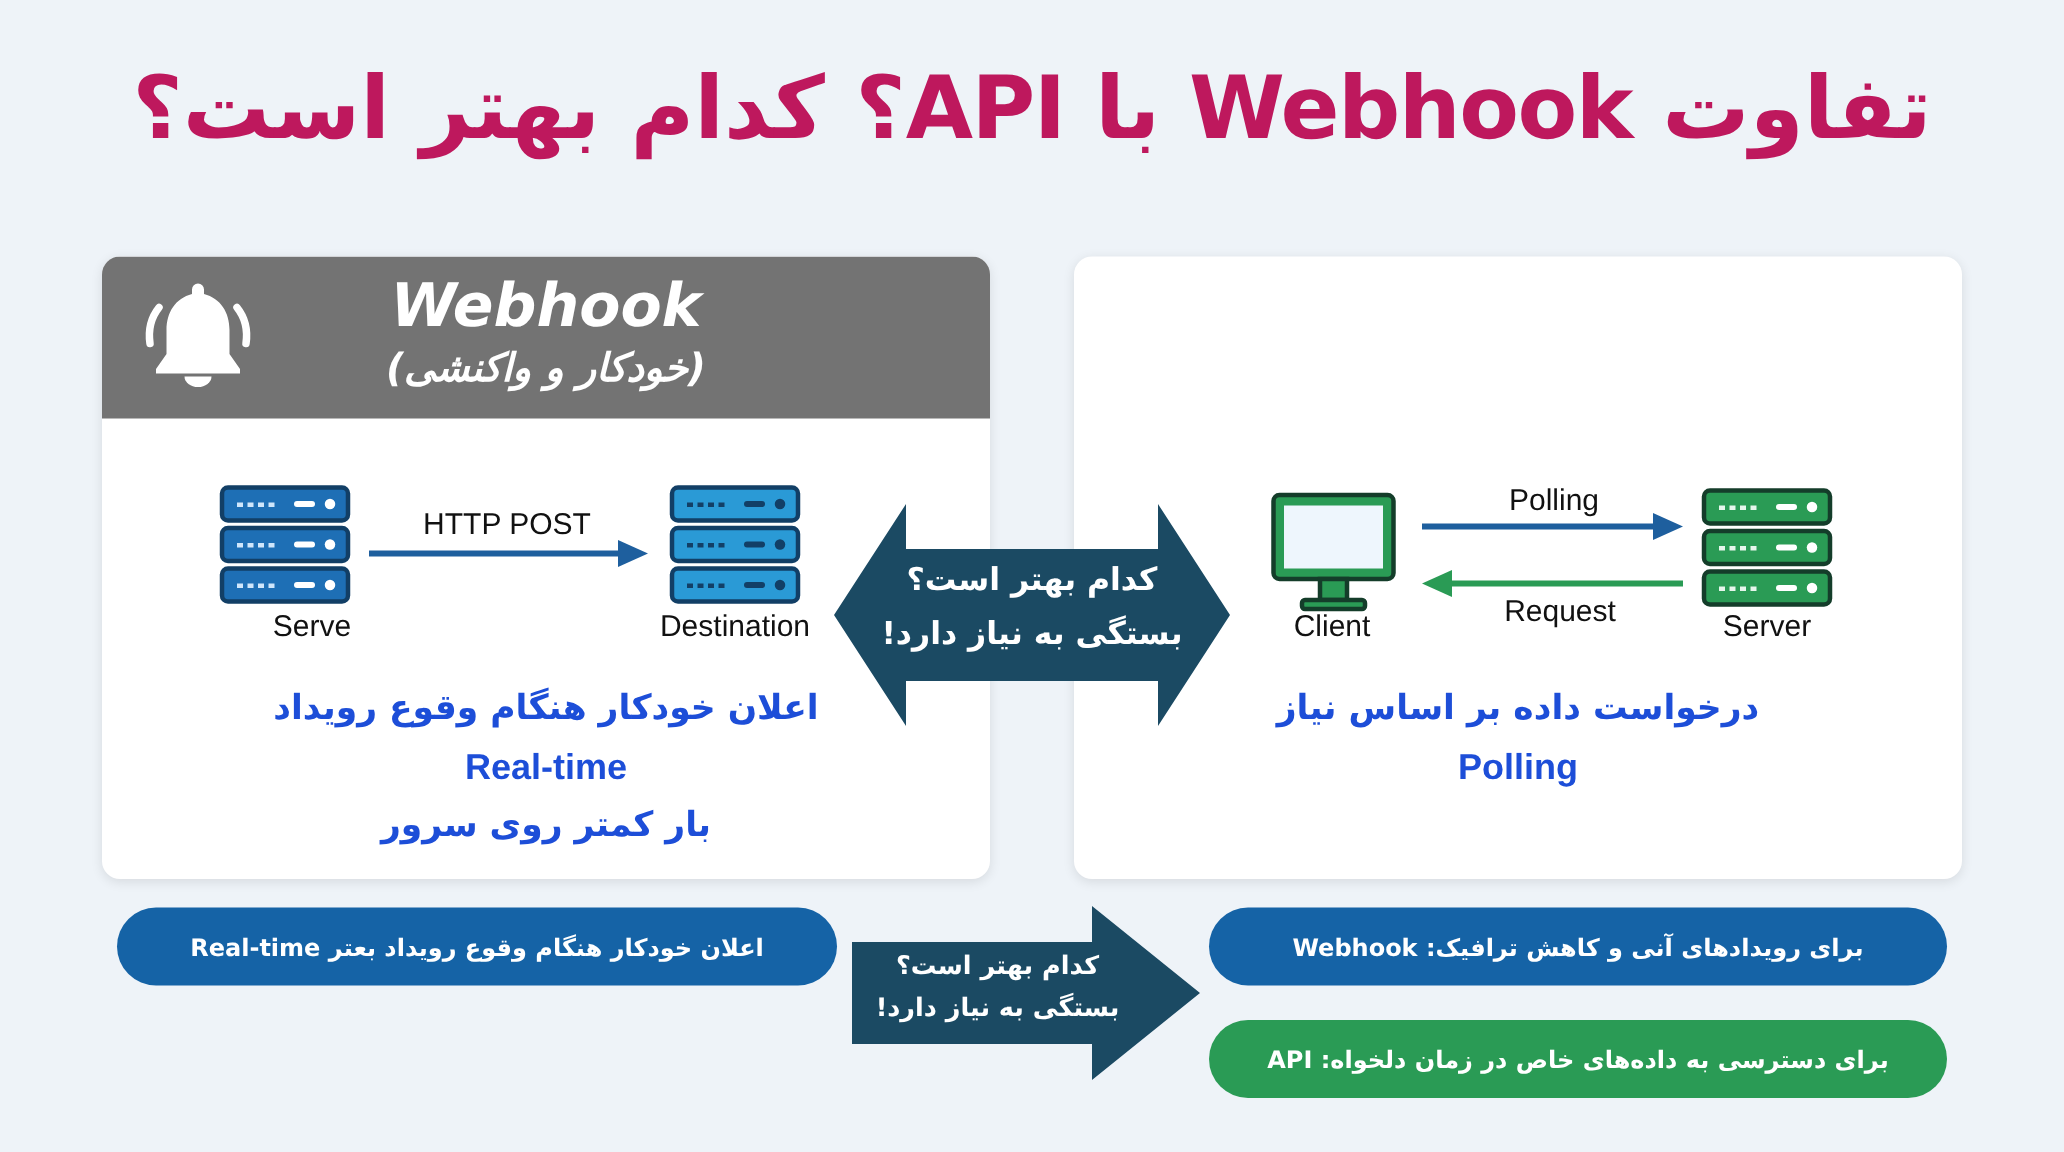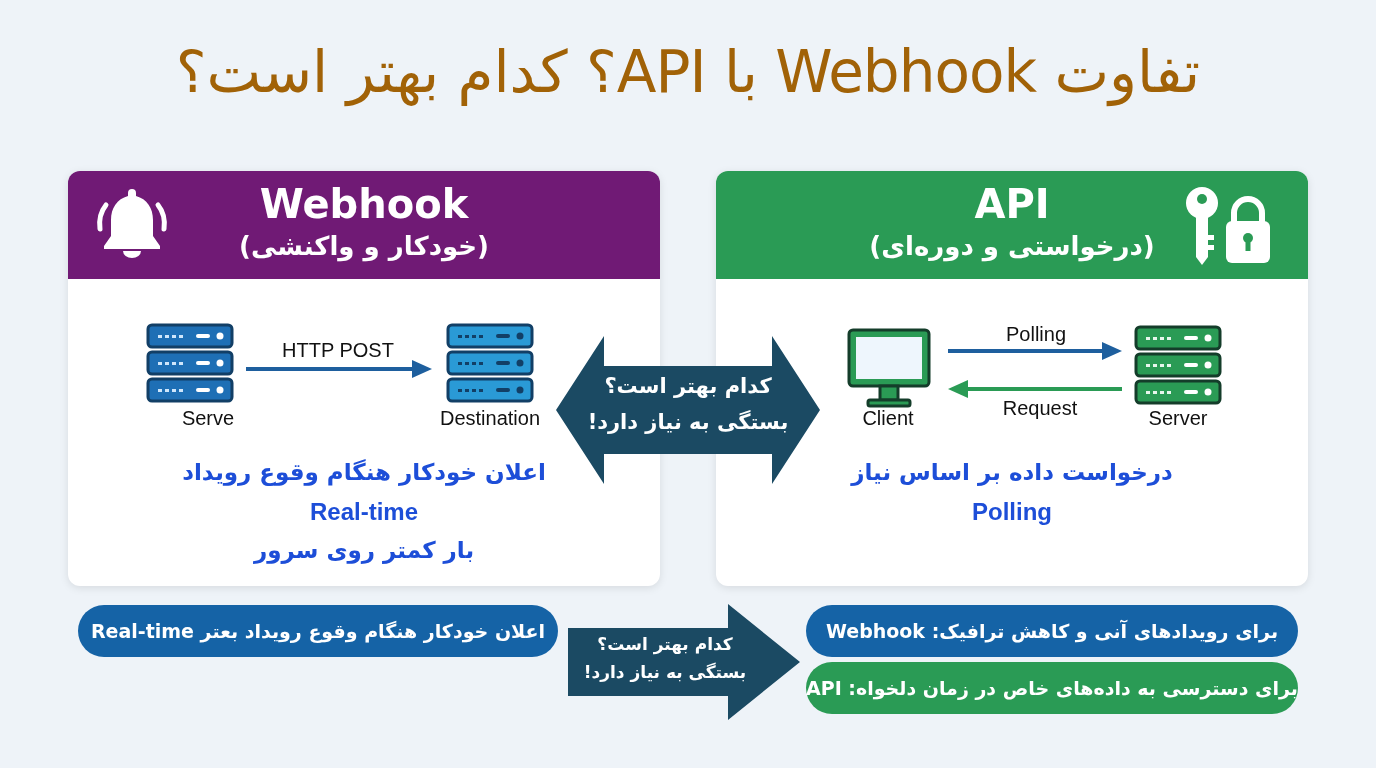--- a/index.html
+++ b/index.html
@@ -5,34 +5,34 @@
   * { box-sizing: border-box; margin: 0; padding: 0; }
   html, body { width: 1376px; height: 768px; overflow: hidden; }
   body {
     background: #eef3f8;
     font-family: "DejaVu Sans", sans-serif;
     position: relative;
     color: #111;
   }
   .title {
     position: absolute; left: 0; top: 38px; width: 1376px;
-    text-align: center; font-size: 58px; font-weight: normal;
-    color: #a16207; direction: rtl; letter-spacing: -1px;
+    text-align: center; font-size: 58px; font-weight: bold;
+    color: #be185d; direction: rtl; letter-spacing: -1px;
   }
   .card {
     position: absolute; top: 171px; width: 592px; height: 415px;
     background: #fff; border-radius: 12px; overflow: hidden;
     box-shadow: 0 2px 8px rgba(0,0,0,0.10);
   }
   .card.webhook { left: 68px; }
   .card.api { left: 716px; }
   .card-head {
     height: 108px; position: relative; color: #fff; text-align: center;
   }
-  .webhook .card-head { background: #701a75; }
+  .webhook .card-head { background: #737373; font-style: italic; }
   .api .card-head { background: #2a9b55; }
   .head-title {
     position: absolute; left: 0; right: 0; top: 10px;
     font-size: 40px; font-weight: bold;
   }
   .head-sub {
     position: absolute; left: 0; right: 0; top: 60px;
     font-size: 26px; font-weight: bold; direction: rtl;
   }
   .head-icon { position: absolute; top: 14px; }
@@ -46,21 +46,21 @@
   }
   .desc.en { font-family: "Liberation Sans", sans-serif; font-size: 24px; direction: ltr; }
   .center-arrow { position: absolute; left: 556px; top: 336px; width: 264px; height: 148px; }
   .center-arrow-text {
     position: absolute; left: 556px; width: 264px; text-align: center;
     color: #fff; font-weight: bold; font-size: 21px; direction: rtl;
   }
   .pill {
     position: absolute; border-radius: 28px; color: #fff;
     font-weight: bold; text-align: center; direction: rtl;
-    font-size: 19px; display: flex; align-items: center; justify-content: center;
+    font-size: 16px; display: flex; align-items: center; justify-content: center;
   }
   .pill.blue { background: #1563a6; }
   .pill.green { background: #2a9b55; }
   .bottom-arrow { position: absolute; left: 568px; top: 604px; width: 232px; height: 116px; }
   .bottom-arrow-text {
     position: absolute; left: 570px; width: 190px; text-align: center;
     color: #fff; font-weight: bold; font-size: 17px; direction: rtl;
   }
 </style>
 </head>
@@ -143,36 +143,20 @@
     </g>
   </svg>
   <div class="label" style="left:356px;top:236px;width:132px;">Destination</div>
 
   <div class="desc" style="top:288px;">اعلان خودکار هنگام وقوع رویداد</div>
   <div class="desc en" style="top:327px;font-weight:bold;">Real-time</div>
   <div class="desc" style="top:366px;">بار کمتر روی سرور</div>
 </div>
 
 <div class="card api">
-  <div class="card-head">
-    <svg class="head-icon" style="left:466px;top:16px;" width="96" height="80" viewBox="0 0 96 80">
-      <circle cx="20" cy="16" r="16" fill="#fff"></circle>
-      <circle cx="20" cy="12" r="5" fill="#2a9b55"></circle>
-      <rect x="14" y="28" width="12" height="42" fill="#fff"></rect>
-      <polygon points="14,70 26,70 20,78" fill="#fff"></polygon>
-      <rect x="26" y="48" width="6" height="5" fill="#fff"></rect>
-      <rect x="26" y="58" width="6" height="5" fill="#fff"></rect>
-      <path d="M52 36 v-10 a14 14 0 0 1 28 0 v10" stroke="#fff" stroke-width="6" fill="none"></path>
-      <rect x="44" y="34" width="44" height="42" rx="6" fill="#fff"></rect>
-      <circle cx="66" cy="51" r="5" fill="#2a9b55"></circle>
-      <rect x="63.5" y="52" width="5" height="12" fill="#2a9b55"></rect>
-    </svg>
-    <div class="head-title">API</div>
-    <div class="head-sub">(درخواستی و دوره‌ای)</div>
-  </div>
 
   <svg style="position:absolute;left:130px;top:156px;" width="86" height="84" viewBox="0 0 86 84">
     <rect x="3" y="3" width="80" height="56" rx="4" fill="#2a9b55" stroke="#143d2a" stroke-width="3"></rect>
     <rect x="10" y="10" width="66" height="42" fill="#eef6fd"></rect>
     <rect x="34" y="59" width="18" height="14" fill="#2a9b55" stroke="#143d2a" stroke-width="3"></rect>
     <rect x="22" y="73" width="42" height="6" rx="2" fill="#2a9b55" stroke="#143d2a" stroke-width="3"></rect>
   </svg>
   <div class="label" style="left:132px;top:236px;width:80px;">Client</div>
 
   <div class="label" style="left:260px;top:152px;width:120px;">Polling</div>
@@ -227,13 +211,13 @@
 
 <div class="pill blue" style="left:78px;top:605px;width:480px;height:52px;">اعلان خودکار هنگام وقوع رویداد بعتر Real-time</div>
 
 <svg class="bottom-arrow" viewBox="0 0 232 116">
   <polygon points="0,24 160,24 160,0 232,58 160,116 160,92 0,92" fill="#1b4a63"></polygon>
 </svg>
 <div class="bottom-arrow-text" style="top:634px;">کدام بهتر است؟</div>
 <div class="bottom-arrow-text" style="top:662px;">بستگی به نیاز دارد!</div>
 
 <div class="pill blue" style="left:806px;top:605px;width:492px;height:52px;">برای رویدادهای آنی و کاهش ترافیک: Webhook</div>
-<div class="pill green" style="left:806px;top:662px;width:492px;height:52px;">برای دسترسی به داده‌های خاص در زمان دلخواه: API</div>
+<div class="pill green" style="left:806px;top:680px;width:492px;height:52px;">برای دسترسی به داده‌های خاص در زمان دلخواه: API</div>
 
 </body></html>

